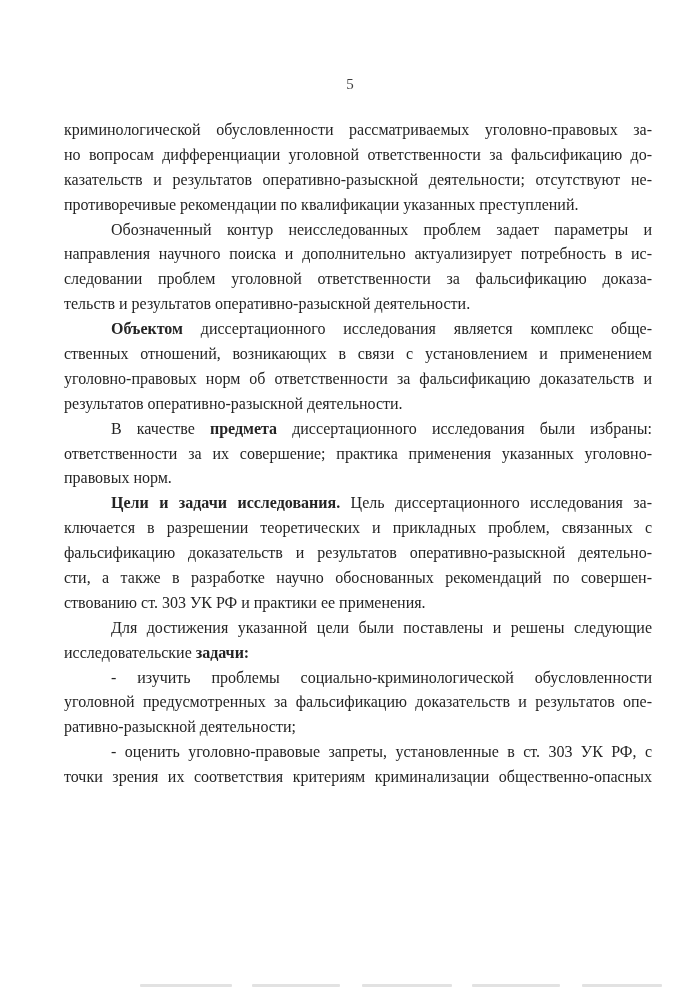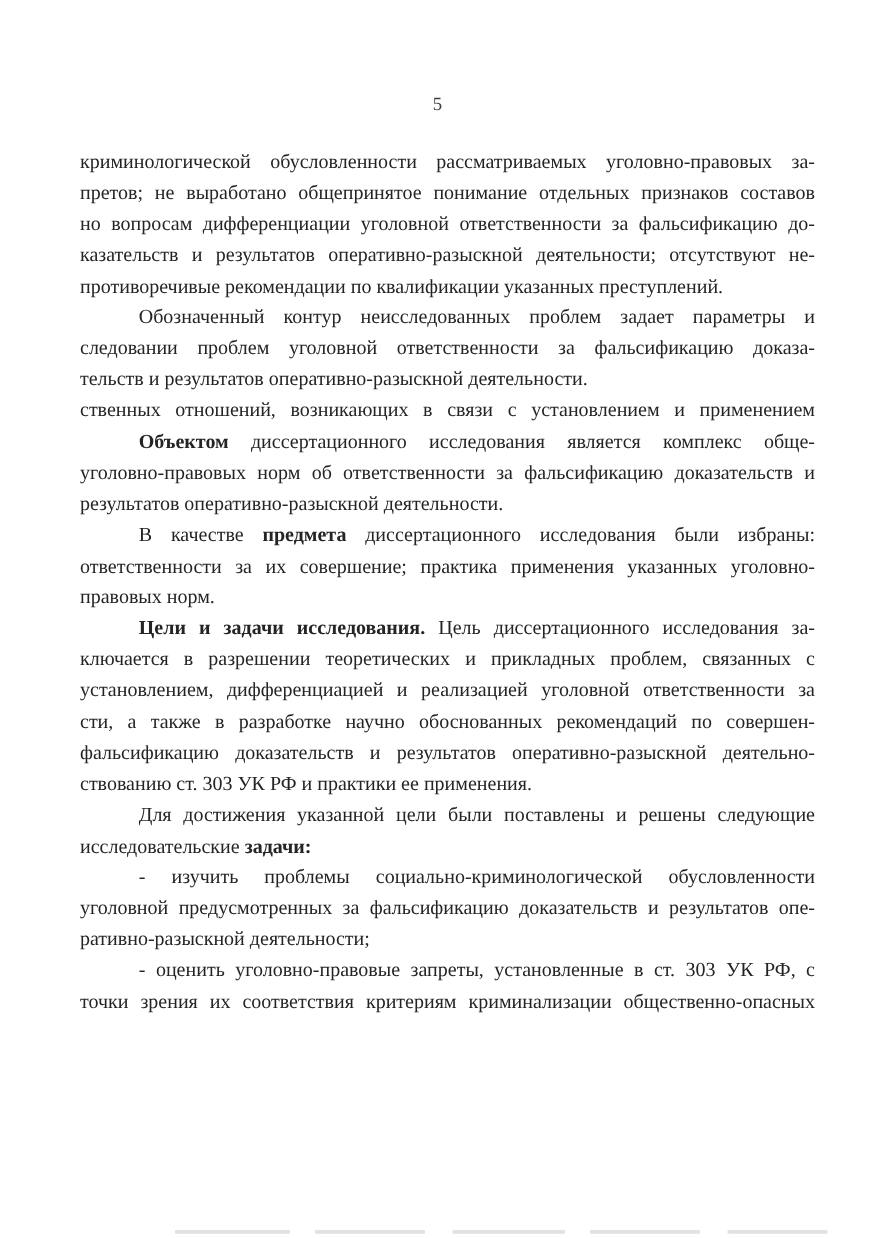--- a/index.html
+++ b/index.html
@@ -66,39 +66,38 @@
   }
 </style>
 </head>
 <body>
 
 <div class="page">
   <div class="page-number">5</div>
 
   <div class="doc">
       <div class="line"><span>криминологической обусловленности рассматриваемых уголовно-правовых за-</span></div>
-      <div class="line"><span>претов; не выработано общепринятое понимание отдельных признаков составов</span></div>
       <div class="line"><span>но вопросам дифференциации уголовной ответственности за фальсификацию до-</span></div>
       <div class="line"><span>казательств и результатов оперативно-разыскной деятельности; отсутствуют не-</span></div>
       <div class="line last"><span>противоречивые рекомендации по квалификации указанных преступлений.</span></div>
       <div class="line indent"><span>Обозначенный контур неисследованных проблем задает параметры и</span></div>
+      <div class="line"><span>направления научного поиска и дополнительно актуализирует потребность в ис-</span></div>
       <div class="line"><span>следовании проблем уголовной ответственности за фальсификацию доказа-</span></div>
       <div class="line last"><span>тельств и результатов оперативно-разыскной деятельности.</span></div>
+      <div class="line indent"><b>Объектом</b><span> диссертационного исследования является комплекс обще-</span></div>
       <div class="line"><span>ственных отношений, возникающих в связи с установлением и применением</span></div>
-      <div class="line indent"><b>Объектом</b><span> диссертационного исследования является комплекс обще-</span></div>
       <div class="line"><span>уголовно-правовых норм об ответственности за фальсификацию доказательств и</span></div>
       <div class="line last"><span>результатов оперативно-разыскной деятельности.</span></div>
       <div class="line indent"><span>В качестве </span><b>предмета</b><span> диссертационного исследования были избраны:</span></div>
       <div class="line"><span>ответственности за их совершение; практика применения указанных уголовно-</span></div>
       <div class="line last"><span>правовых норм.</span></div>
       <div class="line indent"><b>Цели и задачи исследования.</b><span> Цель диссертационного исследования за-</span></div>
       <div class="line"><span>ключается в разрешении теоретических и прикладных проблем, связанных с</span></div>
-      <div class="line"><span>установлением, дифференциацией и реализацией уголовной ответственности за</span></div>
+      <div class="line"><span>фальсификацию доказательств и результатов оперативно-разыскной деятельно-</span></div>
       <div class="line"><span>сти, а также в разработке научно обоснованных рекомендаций по совершен-</span></div>
-      <div class="line"><span>фальсификацию доказательств и результатов оперативно-разыскной деятельно-</span></div>
       <div class="line last"><span>ствованию ст. 303 УК РФ и практики ее применения.</span></div>
       <div class="line indent"><span>Для достижения указанной цели были поставлены и решены следующие</span></div>
       <div class="line last"><span>исследовательские </span><b>задачи:</b></div>
       <div class="line indent"><span>- изучить проблемы социально-криминологической обусловленности</span></div>
       <div class="line"><span>уголовной предусмотренных за фальсификацию доказательств и результатов опе-</span></div>
       <div class="line last"><span>ративно-разыскной деятельности;</span></div>
       <div class="line indent"><span>- оценить уголовно-правовые запреты, установленные в ст. 303 УК РФ, с</span></div>
       <div class="line"><span>точки зрения их соответствия критериям криминализации общественно-опасных</span></div>
     </div>
 

